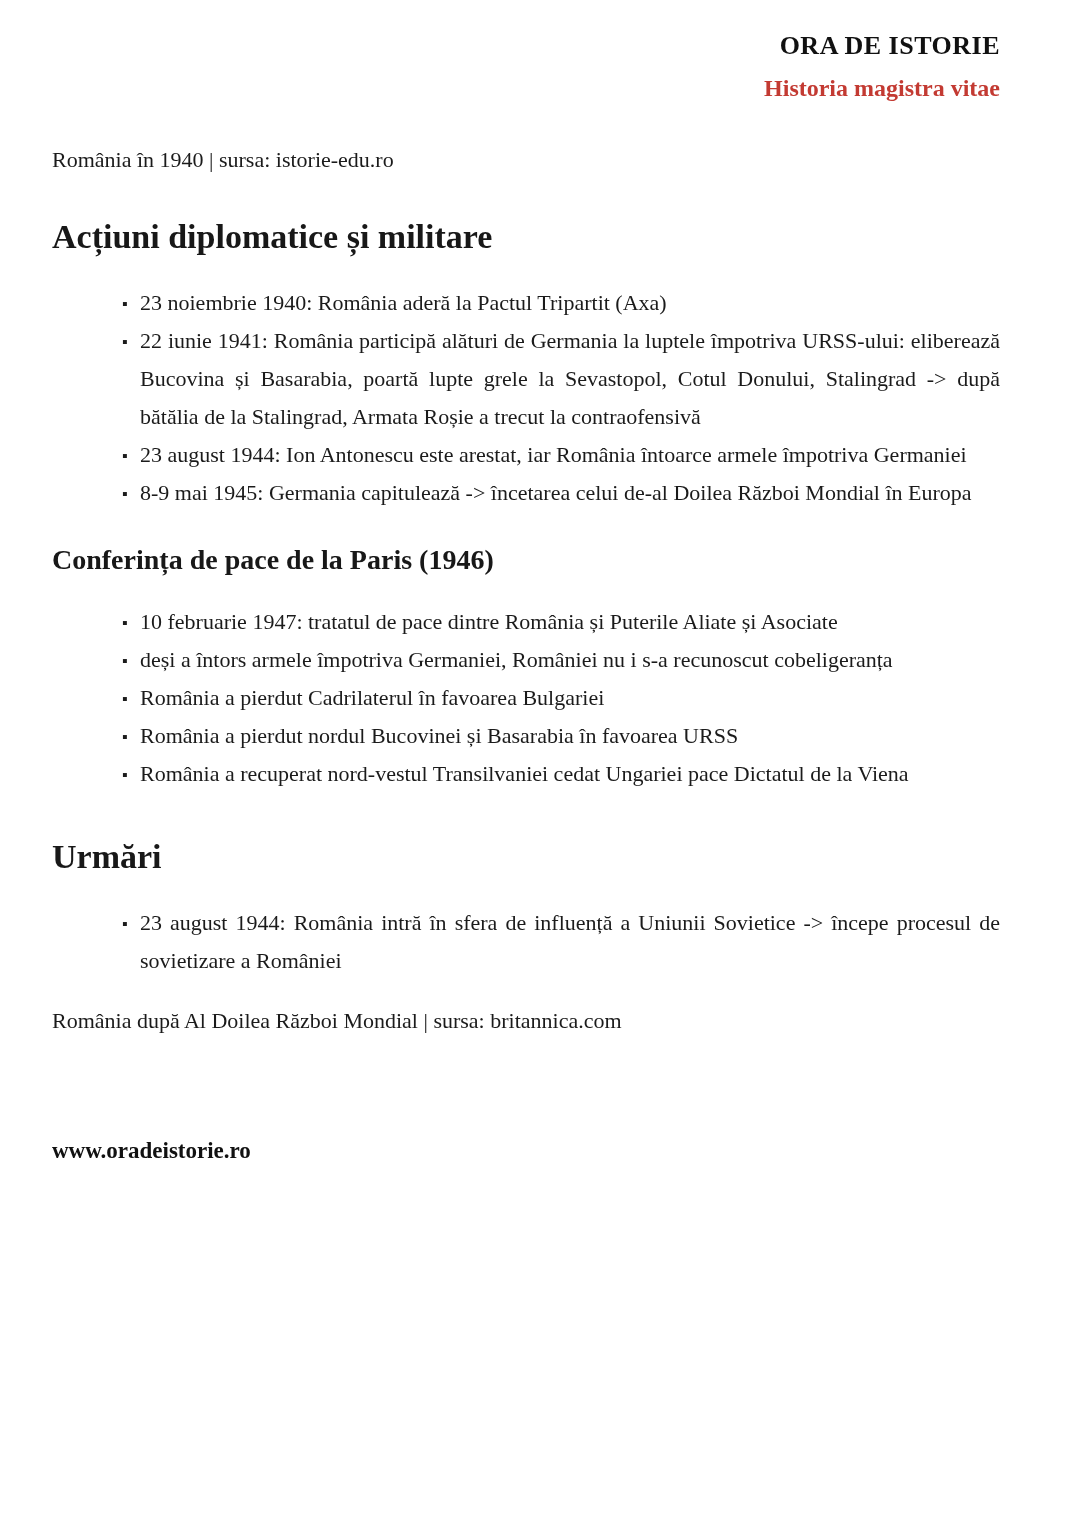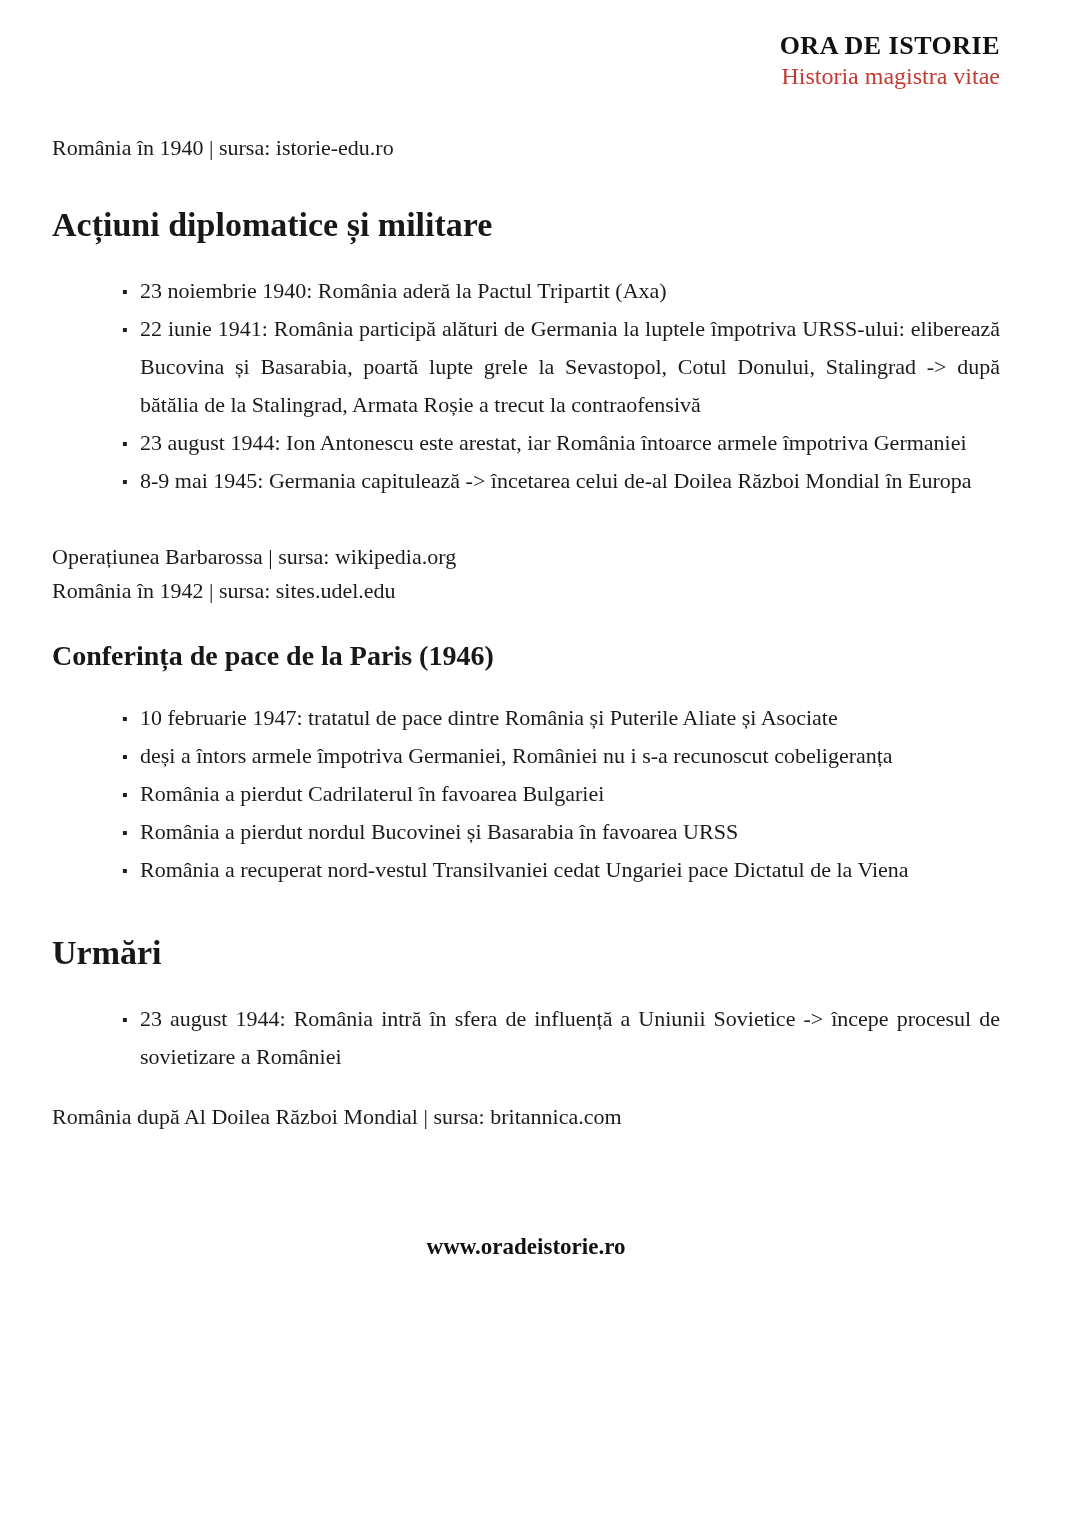--- a/index.html
+++ b/index.html
@@ -21,23 +21,23 @@
   .masthead { text-align: right; }
   .masthead-title {
     font-size: 26px;
     font-weight: bold;
     line-height: 1.2;
     color: #111111;
     letter-spacing: 0.5px;
   }
   .masthead-motto {
     font-size: 24px;
-    font-weight: normal;
+    font-weight: bold;
     line-height: 1.2;
-    margin-top: 1px;
+    margin-top: 13px;
     color: var(--accent_red);
   }
 
   .caption {
     font-size: 22px;
     line-height: 34px;
     margin: 0;
     color: var(--ink);
   }
   .caption-top { margin-top: 40px; }
@@ -77,21 +77,20 @@
     content: "▪";
     position: absolute;
     left: 0;
     top: 1px;
     font-size: 16px;
     color: var(--ink);
   }
 
   .site-footer {
     margin-top: 100px;
-    text-align: center;
     font-size: 23px;
     font-weight: bold;
     color: #111111;
   }
 </style>
 </head>
 <body>
 
 <div class="page">
 
@@ -104,24 +103,20 @@
 
   <h1 class="section-heading">Acțiuni diplomatice și militare</h1>
 
   <ul class="bullet-list">
     <li>23 noiembrie 1940: România aderă la Pactul Tripartit (Axa)</li>
     <li>22 iunie 1941: România participă alături de Germania la luptele împotriva URSS-ului: eliberează Bucovina și Basarabia, poartă lupte grele la Sevastopol, Cotul Donului, Stalingrad -&gt; după bătălia de la Stalingrad, Armata Roșie a trecut la contraofensivă</li>
     <li>23 august 1944: Ion Antonescu este arestat, iar România întoarce armele împotriva Germaniei</li>
     <li>8-9 mai 1945: Germania capitulează -&gt; încetarea celui de-al Doilea Război Mondial în Europa</li>
   </ul>
 
-  <div class="caption-mid">
-    <p class="caption">Operațiunea Barbarossa | sursa: wikipedia.org</p>
-    <p class="caption">România în 1942 | sursa: sites.udel.edu</p>
-  </div>
 
   <h2 class="section-heading">Conferința de pace de la Paris (1946)</h2>
 
   <ul class="bullet-list">
     <li>10 februarie 1947: tratatul de pace dintre România și Puterile Aliate și Asociate</li>
     <li>deși a întors armele împotriva Germaniei, României nu i s-a recunoscut cobeligeranța</li>
     <li>România a pierdut Cadrilaterul în favoarea Bulgariei</li>
     <li>România a pierdut nordul Bucovinei și Basarabia în favoarea URSS</li>
     <li>România a recuperat nord-vestul Transilvaniei cedat Ungariei pace Dictatul de la Viena</li>
   </ul>

